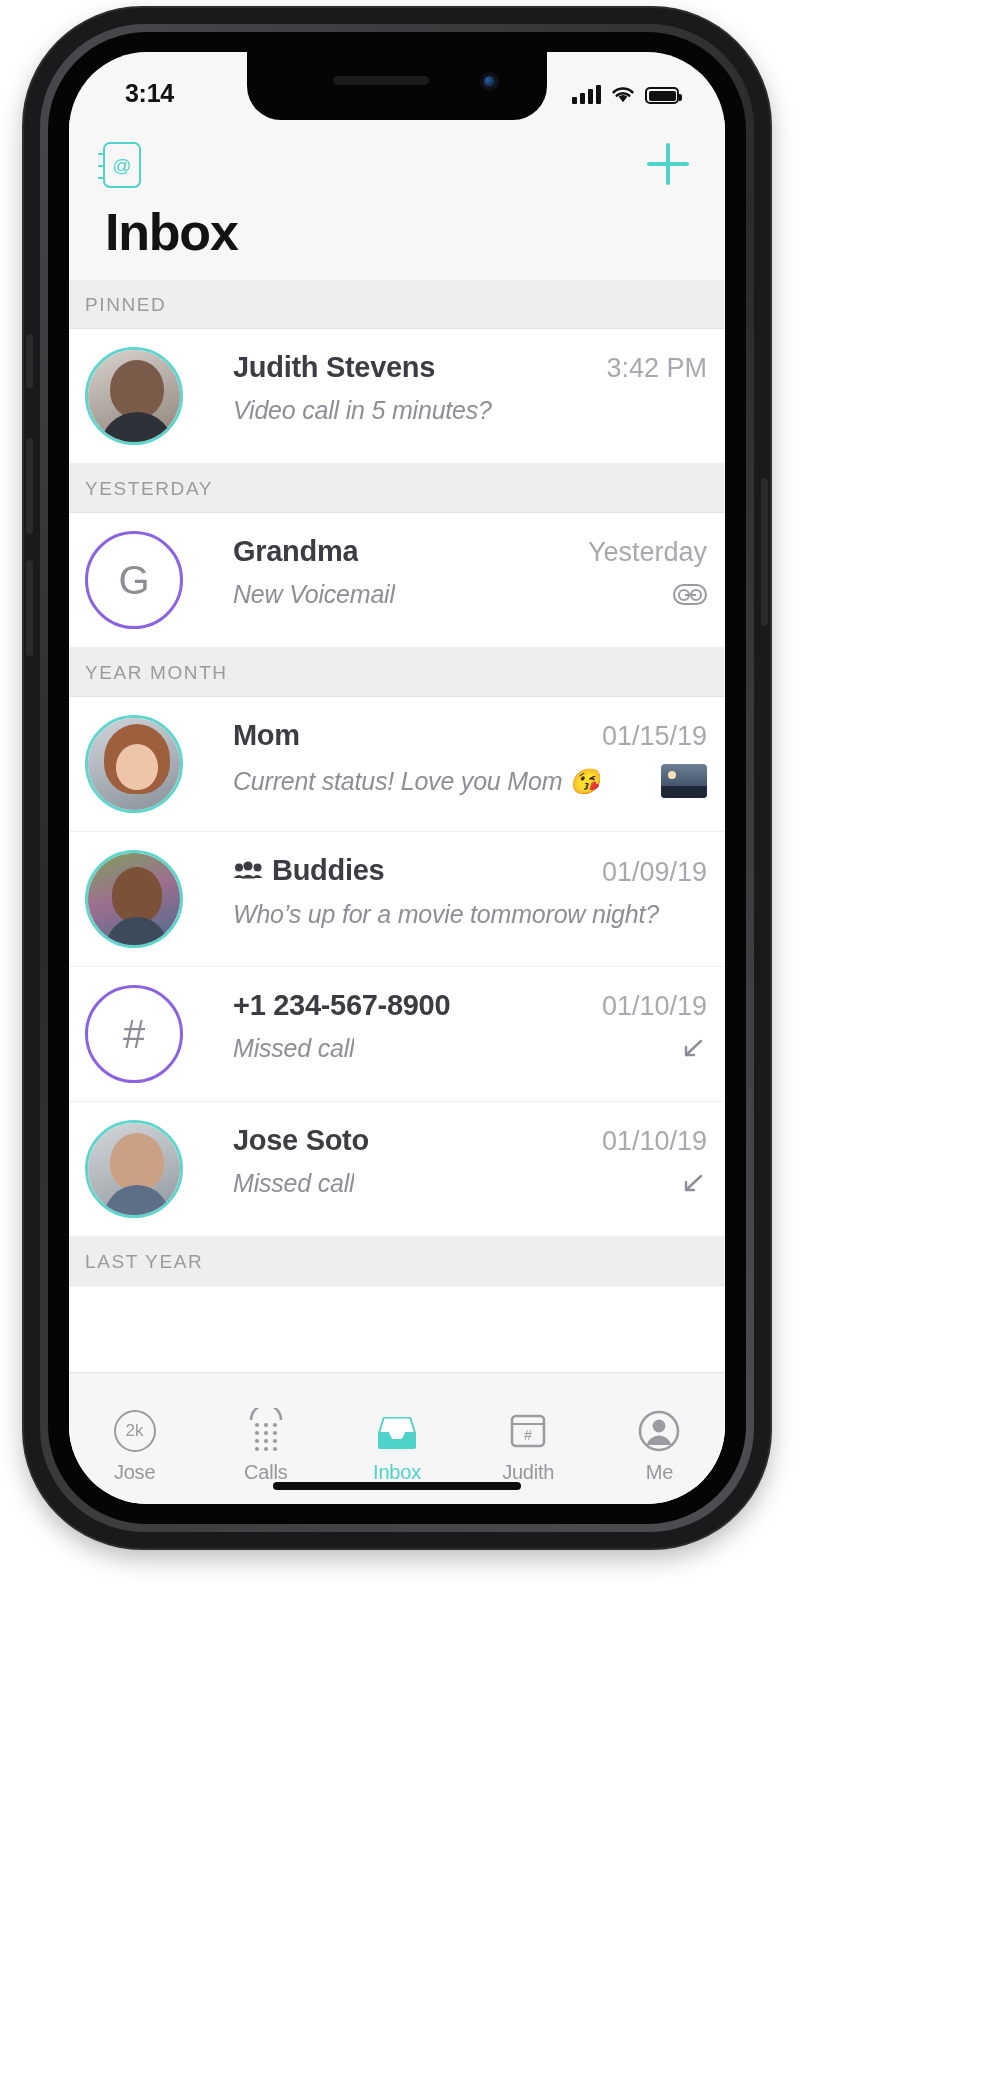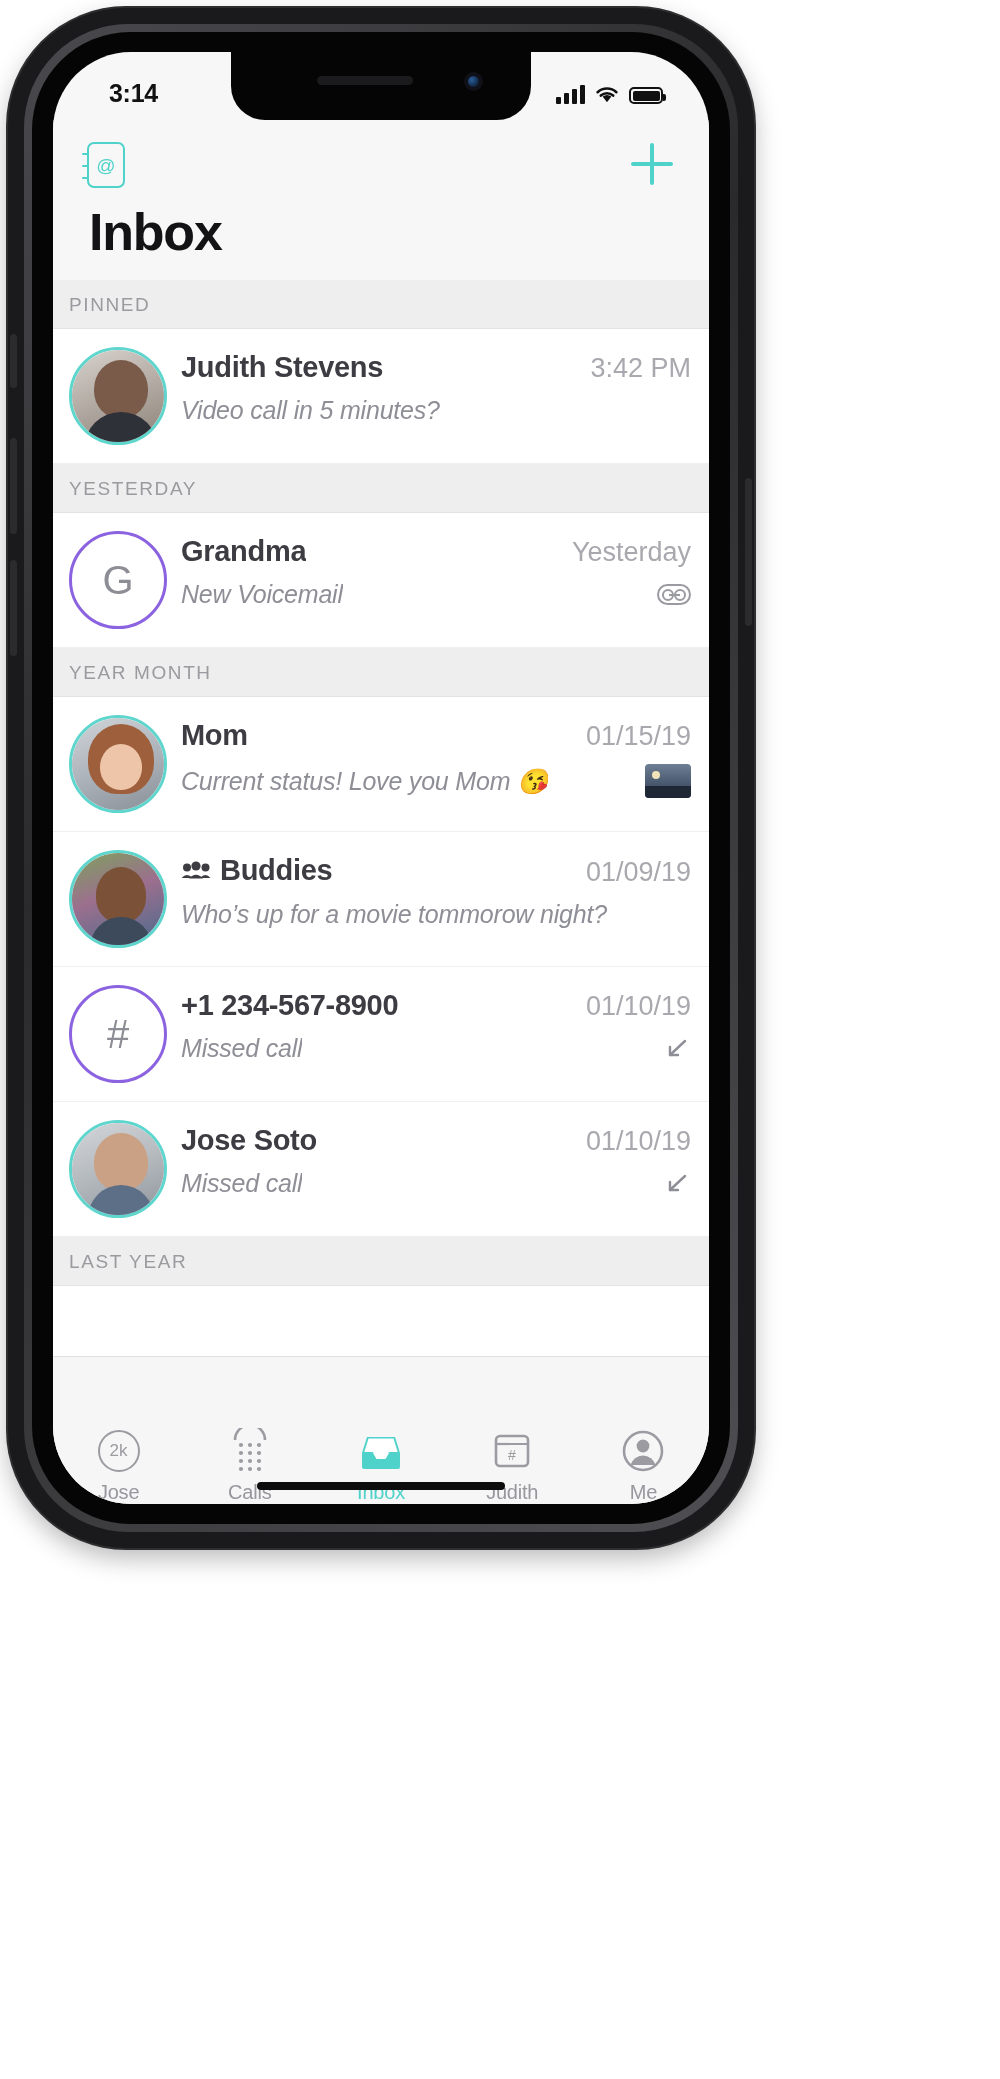--- a/index.html
+++ b/index.html
@@ -11,21 +11,21 @@
   }
   .stage {
     position: relative;
     width: 1000px; height: 2079px;
     background: #ffffff;
   }
 
   
   .phone-outer {
     position: absolute;
-    left: 8px; top: 8px;
+    left: 24px; top: 8px;
     width: 746px; height: 1540px;
     border-radius: 118px;
     background: #1a1a1c;
     box-shadow: 0 0 0 2px #2e2e30, 0 10px 26px rgba(0,0,0,.28);
   }
   .phone-band {
     position: absolute;
     left: 16px; top: 16px;
     width: 714px; height: 1508px;
     border-radius: 104px;
@@ -189,21 +189,21 @@
     border: 3px solid #5fd6cd;
   }
   .avatar.ring-purple { border-color: #8b62e0; }
   .avatar .initial {
     position:absolute; inset:0;
     display:flex; align-items:center; justify-content:center;
     font-size: 40px; color: #8d8d95; font-weight: 400;
   }
   .avatar .ph { position:absolute; inset:0; }
 
-  .row-body { flex: 1 1 auto; min-width: 0; padding-top: 4px; }
+  .row-body { flex: 1 1 auto; min-width: 0; padding-top: 4px; margin-left: 36px; }
   .row-top {
     display: flex; align-items: baseline; justify-content: space-between; gap: 12px;
   }
   .row-name {
     font-size: 29px; font-weight: bold; color: #3c3c42;
     letter-spacing: -0.3px; white-space: nowrap; overflow: hidden;
     display: flex; align-items: center; gap: 9px;
   }
   .row-time {
     font-size: 27px; color: #a8a8ae; white-space: nowrap; flex: 0 0 auto;
@@ -254,24 +254,24 @@
     background: #1d2736;
   }
   .thumb::after{
     content:""; position:absolute; left: 7px; top: 7px;
     width: 8px; height: 8px; border-radius:50%;
     background: #f0e3b8;
   }
 
   
   .tabbar {
-    position: absolute; bottom: 0; left: 0; right: 0; height: 148px;
+    position: absolute; bottom: 0; left: 0; right: 0; height: 132px;
     background: #f6f6f7;
     border-top: 1px solid #e0e0e3;
-    display: flex; align-items: flex-end;
+    display: flex; align-items: center;
     padding-top: 14px;
   }
   .tab {
     flex: 1 1 0; display: flex; flex-direction: column;
     align-items: center; gap: 7px; position: relative;
   }
   .tab .ticon { height: 46px; display:flex; align-items:center; justify-content:center; }
   .tab .tlabel { font-size: 20px; color: #97979d; letter-spacing: -0.2px; }
   .tab.active .tlabel { color: #4fd2c9; }
   .tab.active .notch-arc {

